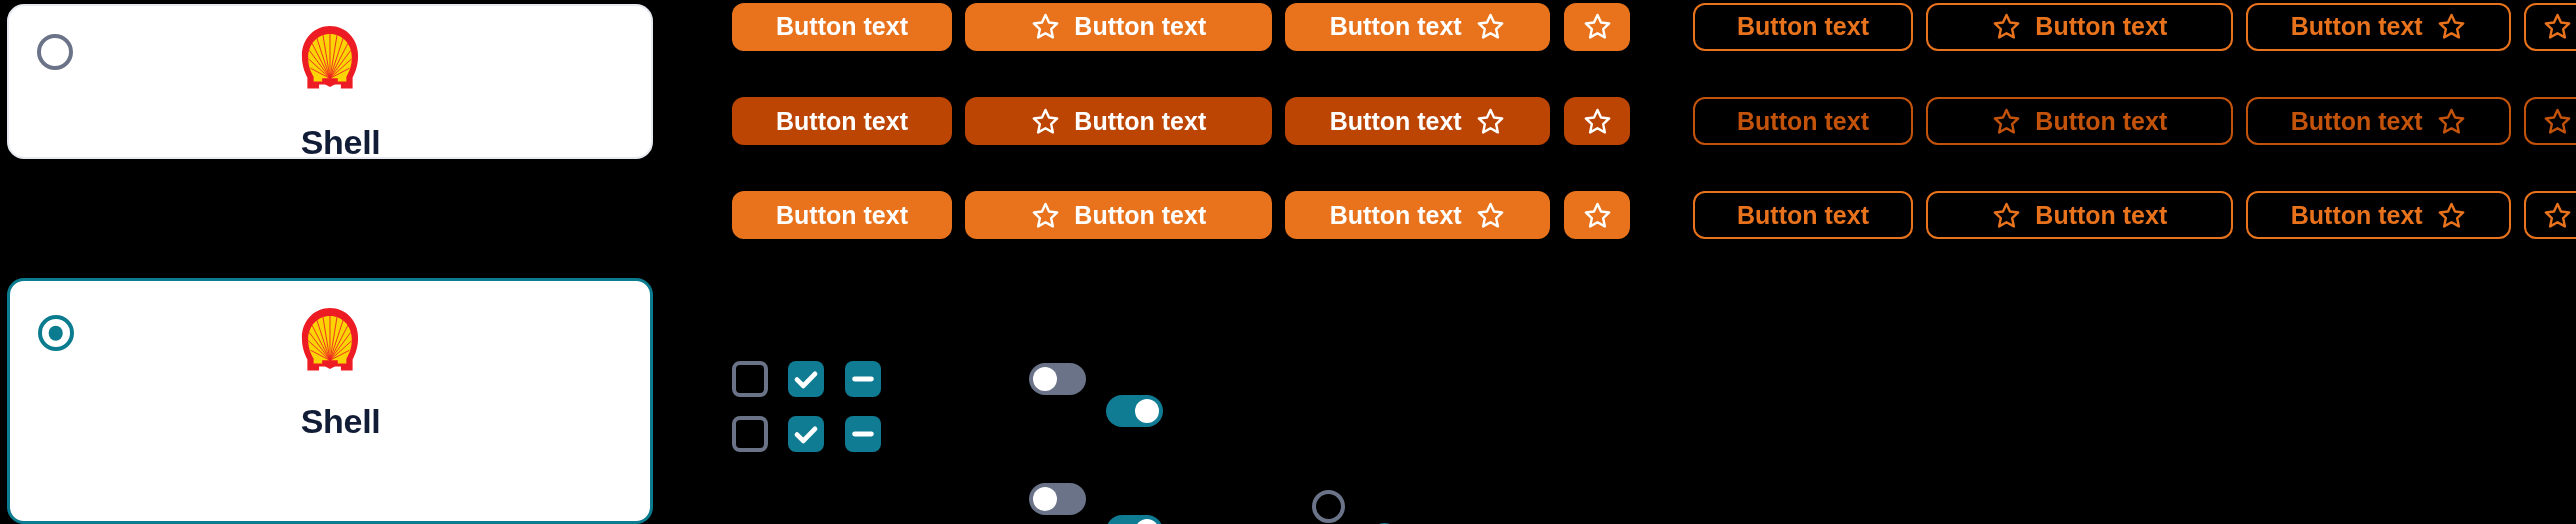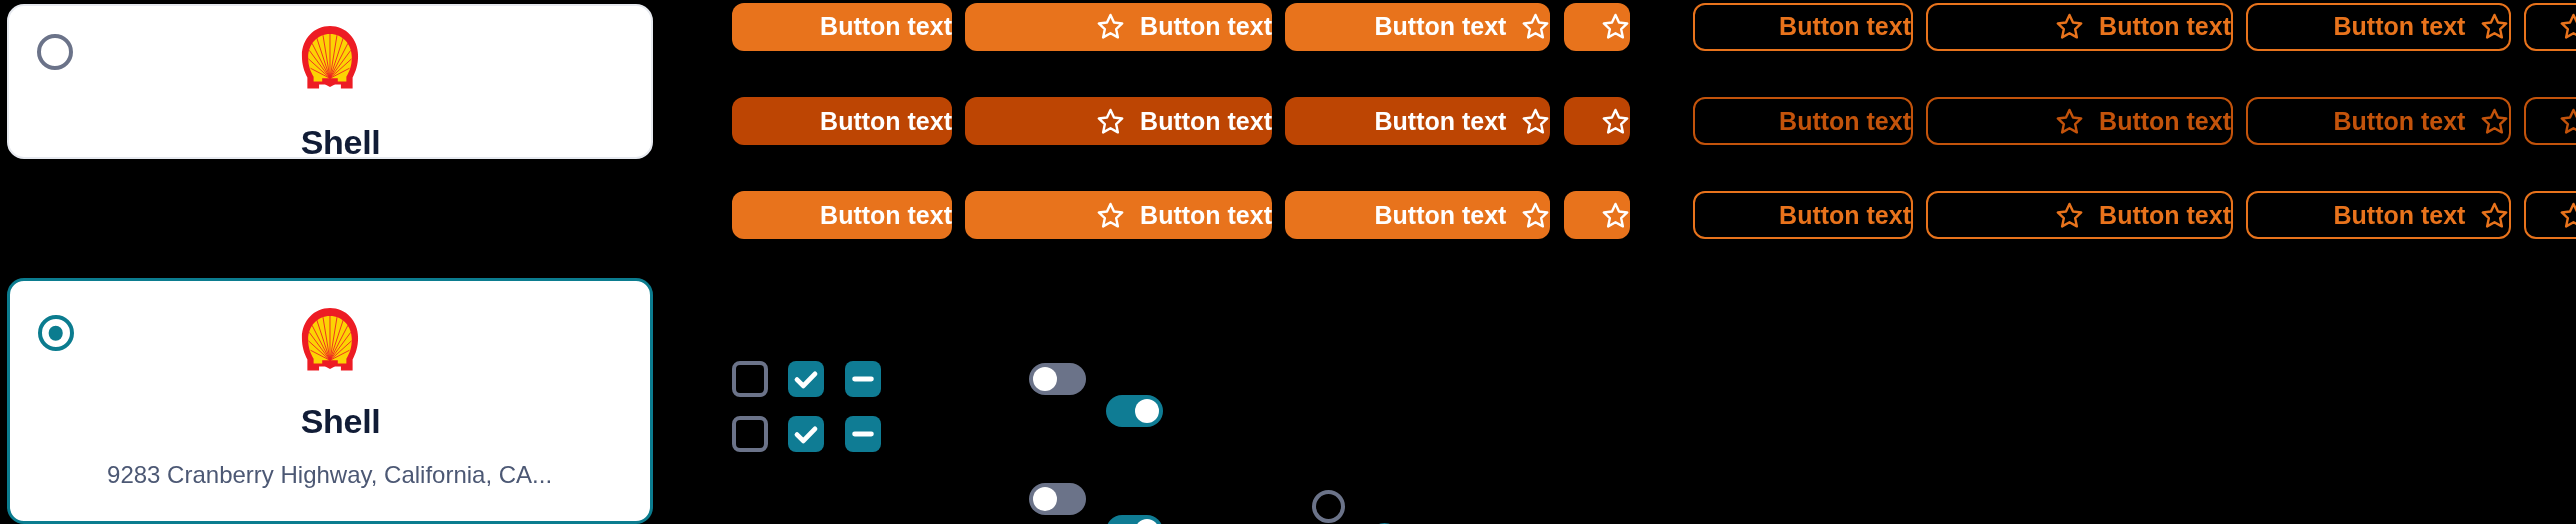--- a/index.html
+++ b/index.html
@@ -59,21 +59,21 @@
     white-space: nowrap; overflow: hidden;
   }
   .card.selected .card-radio { top: 34px; }
   .card.selected .card-logo  { top: 24px; }
   .card.selected .card-title { top: 121px; }
   .card.selected .card-address { top: 180px; }
 
   
   .btn {
     position: absolute;
-    display: flex; align-items: center; justify-content: flex-end;
+    display: flex; align-items: center; justify-content: center;
     gap: 14.6px;
     border-radius: 12px;
     font-size: 25px; font-weight: 700;
     white-space: nowrap;
     border: none;
     font-family: "Liberation Sans", sans-serif;
   }
   .btn.filled        { background: #e8731c; color: #ffffff; }
   .btn.filled.hover  { background: #bd4503; color: #ffffff; }
   .btn.outline       { background: transparent; color: #e8731c; border: 2.7px solid #e8731c; }
@@ -161,21 +161,20 @@
             <path d="M50 71 L76.6 35"></path>
           <path d="M50 71 L22.4 46"></path>
             <path d="M50 71 L77.6 46"></path>
           <path d="M50 71 L25 58"></path>
             <path d="M50 71 L75 58"></path>
         </g>
         <path d="M44 75 L56 75 L56 79 L50 82 L44 79 Z" fill="#ed1c24"></path>
       </svg>
     </div>
     <div class="card-title">Shell</div>
-    <div class="card-address">9283 Cranberry Highway, California, CA...</div>
   </div>
 
   <div id="generated">
       <div class="btn filled" style="left: 732px; top: 2.7px; width: 220px; height: 48px;">
         <span>Button text</span>
       </div>
       <div class="btn filled" style="left: 965px; top: 2.7px; width: 307px; height: 48px;">
         <span class="star">
           <svg viewBox="0 0 24 24" xmlns="http://www.w3.org/2000/svg">
             <path d="M12 2.4 L14.9 8.7 L21.7 9.5 L16.7 14.2 L18.1 21 L12 17.6 L5.9 21 L7.3 14.2 L2.3 9.5 L9.1 8.7 Z" fill="none" stroke="#ffffff" stroke-width="2" stroke-linejoin="round"></path>

